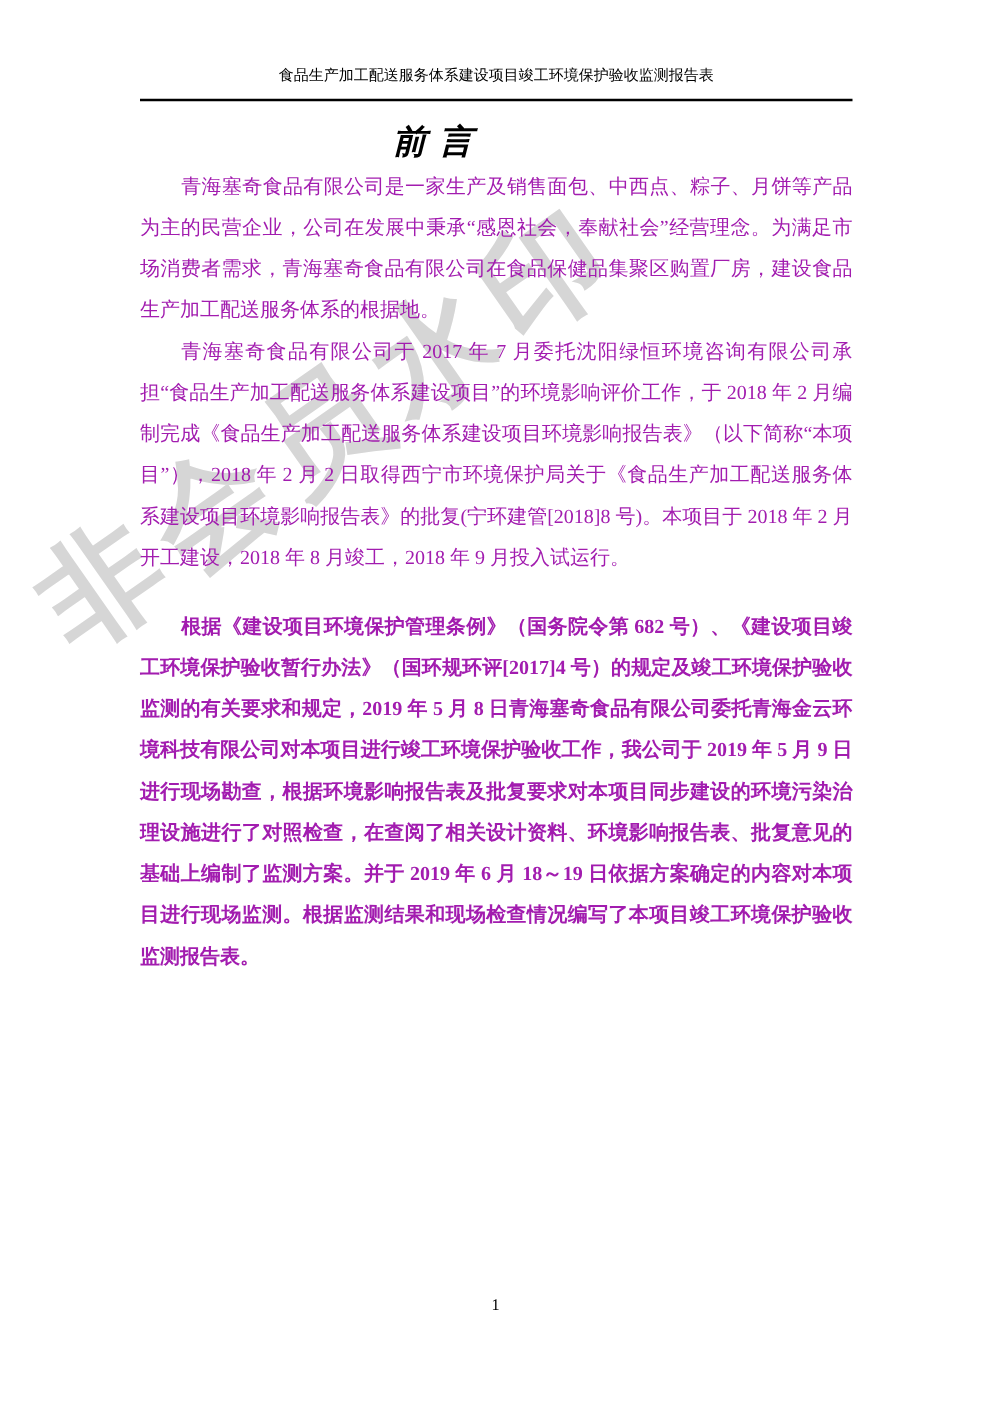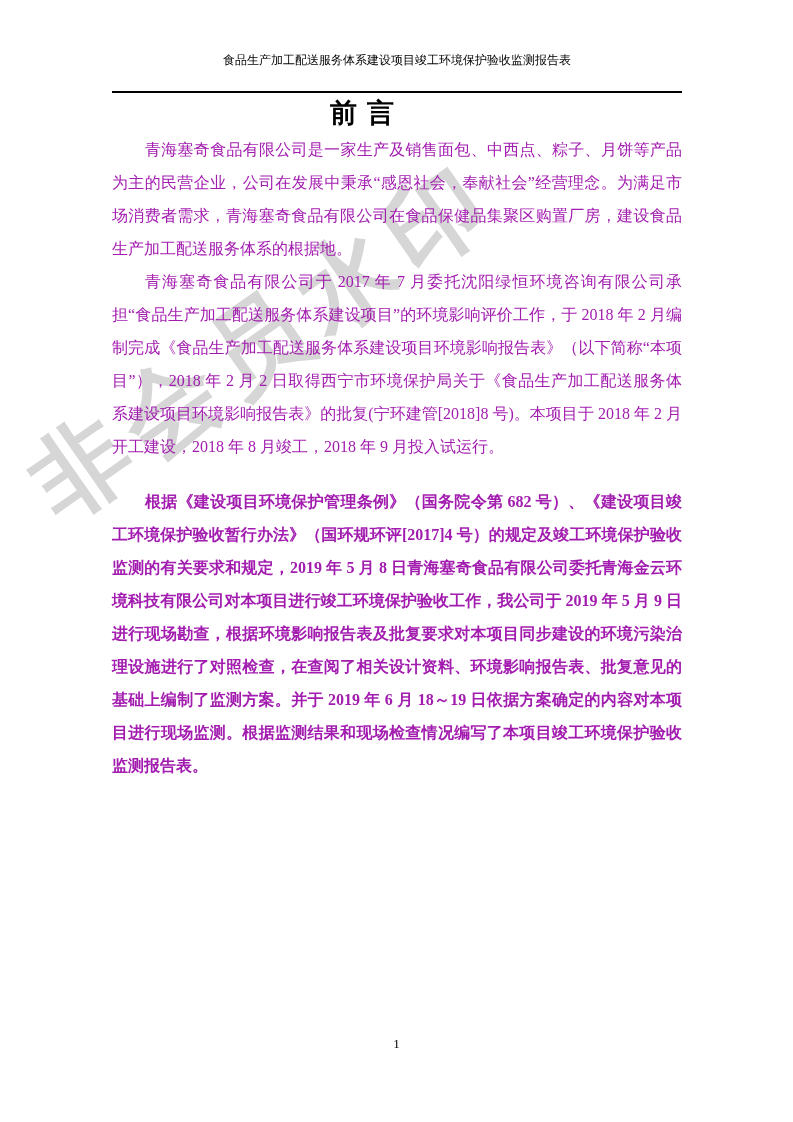--- a/index.html
+++ b/index.html
@@ -33,37 +33,38 @@
 
   .header {
     position: absolute;
     left: 112px;
     top: 52px;
     width: 570px;
     text-align: center;
     font-size: 12px;
     line-height: 16px;
     color: #000000;
-    padding-bottom: 23px;
+    padding-bottom: 11px;
     border-bottom: 2px solid #000000;
     z-index: 1;
   }
 
   .doc-title {
     position: absolute;
-    left: 16px;
+    left: 0;
     top: 95px;
     width: 692px;
     text-align: center;
     font-size: 27px;
     font-weight: 700;
     letter-spacing: 10px;
     text-indent: 10px;
     color: #000000;
     z-index: 1;
+    font-style: italic;
   }
 
   .content {
     position: absolute;
     left: 112px;
     top: 133px;
     width: 570px;
     font-size: 16px;
     line-height: 33px;
     text-align: justify;

